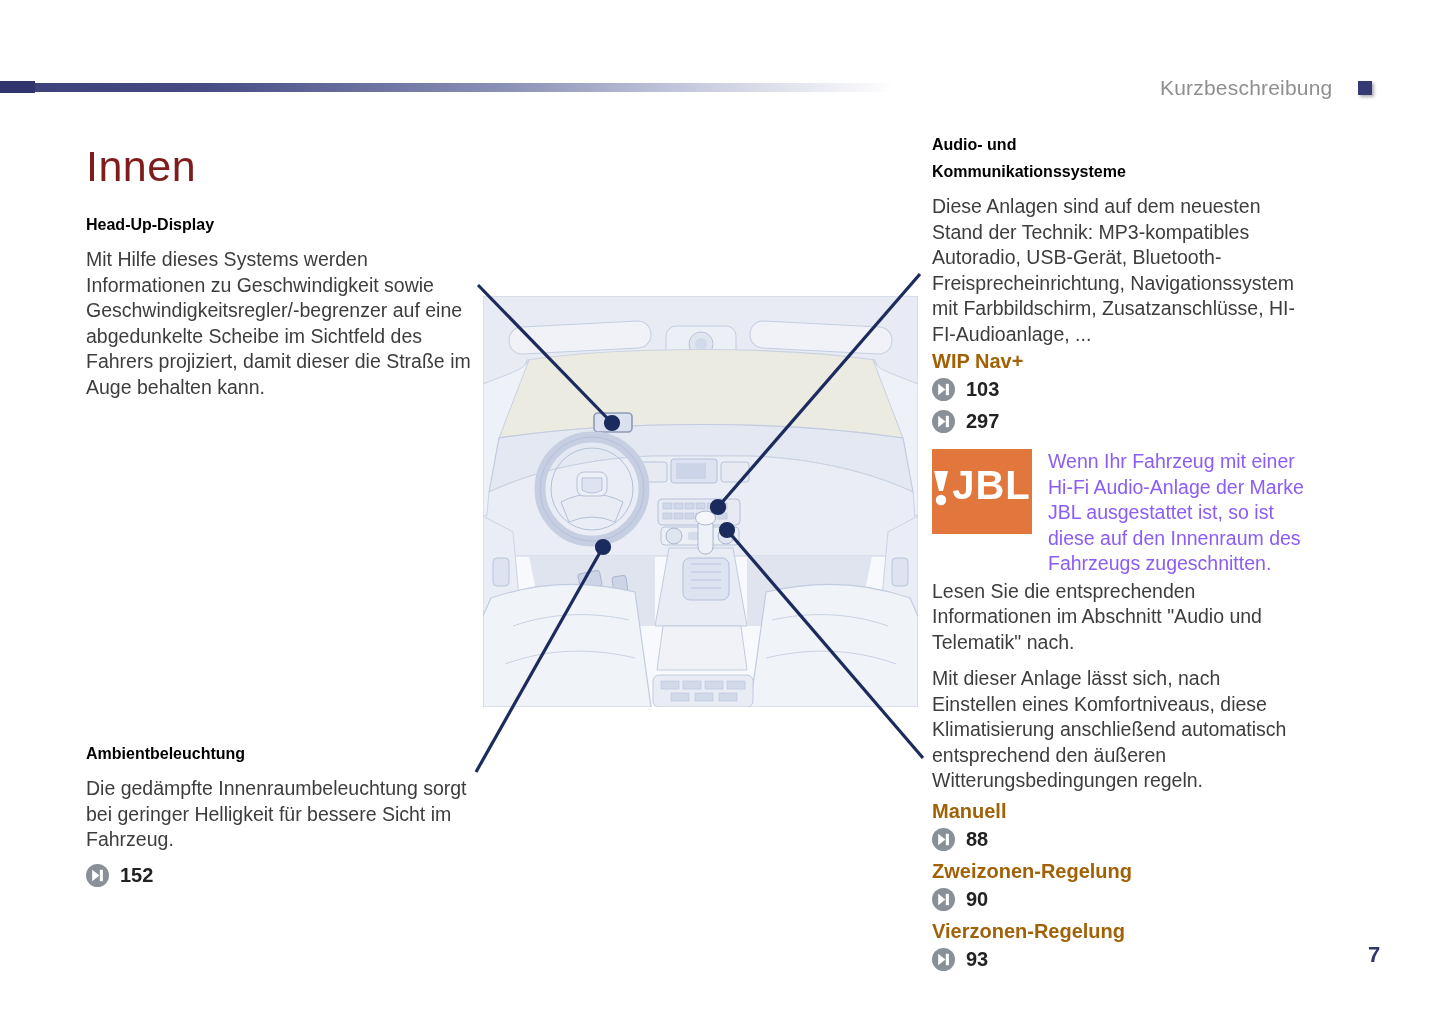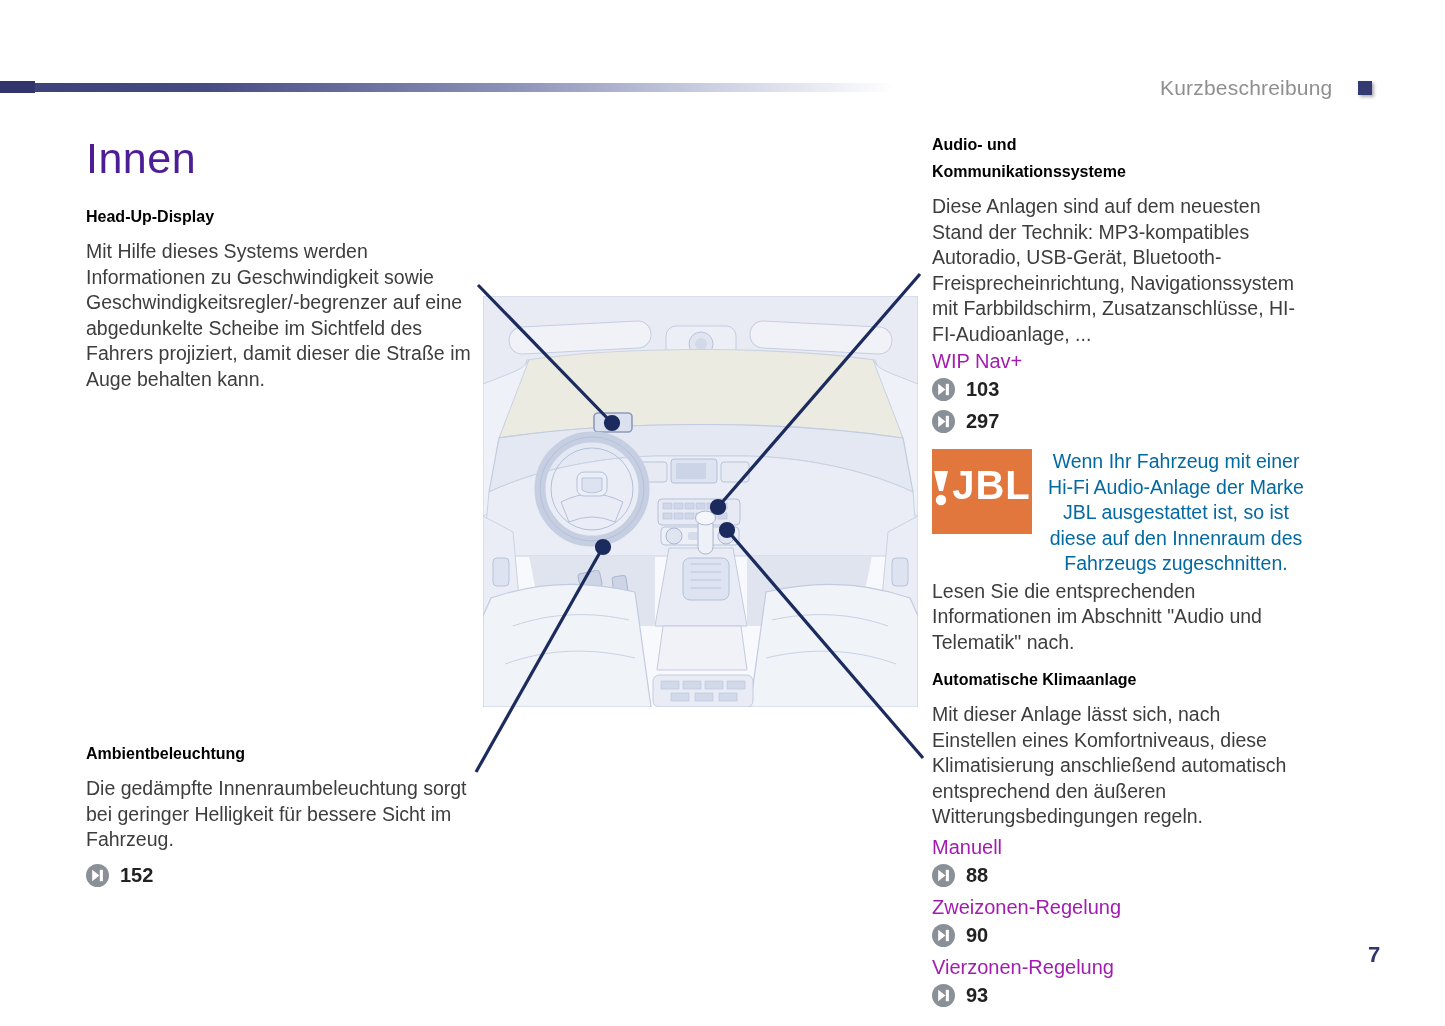--- a/index.html
+++ b/index.html
@@ -13,38 +13,38 @@
     background:linear-gradient(90deg,#3c4078 0%,#474b84 22%,#8d92b8 55%,#c9ccdf 75%,#ffffff 96%);}
   .top-bar-cap{position:absolute;left:0;top:81px;width:35px;height:12px;background:#31356b;}
   .header-label{position:absolute;left:1160px;top:76px;width:160px;
     font-size:21px;color:#8f8f8f;letter-spacing:.2px;}
   .header-square{position:absolute;left:1358px;top:81px;width:14px;height:14px;
     background:#343a72;box-shadow:2px 2px 3px rgba(80,80,90,.45);}
   .page-number{position:absolute;left:1368px;top:942px;font-size:22px;font-weight:bold;color:#32366c;}
 
   
   .col-left{position:absolute;left:86px;top:130px;width:388px;}
-  .page-title{font-size:43px;color:#4c1d95;letter-spacing:.5px;margin:4px 0 20px 0;font-weight:normal;}
+  .page-title{font-size:43px;color:#7f1d1d;letter-spacing:.5px;margin:12px 0 20px 0;font-weight:normal;}
   h2.sec{font-size:16px;line-height:27px;font-weight:bold;color:#000000;margin:0 0 9px 0;white-space:pre-line;}
   p.body{font-size:19.5px;line-height:25.5px;margin:0 0 11px 0;color:#3d3d3d;}
-  .item-label{font-size:20px;font-weight:normal;color:#a21caf;margin:3px 0 4px 0;}
+  .item-label{font-size:20px;font-weight:bold;color:#a16207;margin:3px 0 4px 0;}
   .ref-row{display:flex;align-items:center;gap:11px;margin:5px 0 9px 0;}
   .ref-row .num{font-size:20px;font-weight:bold;color:#222;}
   .ref-icon{width:23px;height:23px;flex:0 0 auto;}
 
   .ambient-block{position:absolute;left:86px;top:740px;width:388px;}
 
   .col-right{position:absolute;left:932px;top:131px;width:372px;}
   .jbl-row{display:flex;align-items:flex-start;margin:16px 0 2px 0;}
   .jbl-logo{width:100px;height:85px;background:#e2773e;flex:0 0 auto;
     display:flex;align-items:center;justify-content:center;margin-right:16px;}
   .jbl-logo .mark{display:flex;align-items:flex-start;justify-content:flex-end;}
   .jbl-logo .jbl-text{color:#ffffff;font-size:40px;font-weight:bold;letter-spacing:1px;line-height:1;
     font-family:"Liberation Sans","DejaVu Sans",sans-serif;}
-  .jbl-body{font-size:19.5px;line-height:25.5px;color:#0369a1;width:256px;margin:0;text-align:center;}
+  .jbl-body{font-size:19.5px;line-height:25.5px;color:#8b5cf6;width:256px;margin:0;}
   .note{font-size:19.5px;line-height:26px;margin:6px 0 10px 0;}
 
   
   .car-wrap{position:absolute;left:483px;top:296px;width:435px;height:411px;z-index:1;}
   .overlay{position:absolute;left:0;top:0;width:1445px;height:1026px;z-index:2;pointer-events:none;}
   .col-left,.ambient-block,.col-right{z-index:3;}
 </style>
 </head>
 <body>
 
@@ -109,21 +109,20 @@
           </svg>
           <span class="jbl-text">JBL</span>
         </span>
       </div>
       <p class="jbl-body">Wenn Ihr Fahrzeug mit einer Hi-Fi Audio-Anlage der Marke JBL ausgestattet ist, so ist diese auf den Innenraum des Fahrzeugs zugeschnitten.</p>
     </div>
     <p class="body note">Lesen Sie die entsprechenden Informationen im Abschnitt "Audio und Telematik" nach.</p>
   </div>
 
   <div>
-    <h2 class="sec">Automatische Klimaanlage</h2>
     <p class="body" style="margin-bottom:6px">Mit dieser Anlage lässt sich, nach Einstellen eines Komfortniveaus, diese Klimatisierung anschließend automatisch entsprechend den äußeren Witterungsbedingungen regeln.</p>
 
     <div class="item-label">Manuell</div>
     <div class="ref-row">
       <svg class="ref-icon" viewBox="0 0 23 23">
         <circle cx="11.5" cy="11.5" r="11.5" fill="#8a9097"></circle>
         <polygon points="6.2,5.8 6.2,17.2 13.4,11.5" fill="#ffffff"></polygon>
         <rect x="13.8" y="5.8" width="3.1" height="11.4" fill="#ffffff"></rect>
       </svg>
       <span class="num">88</span>

